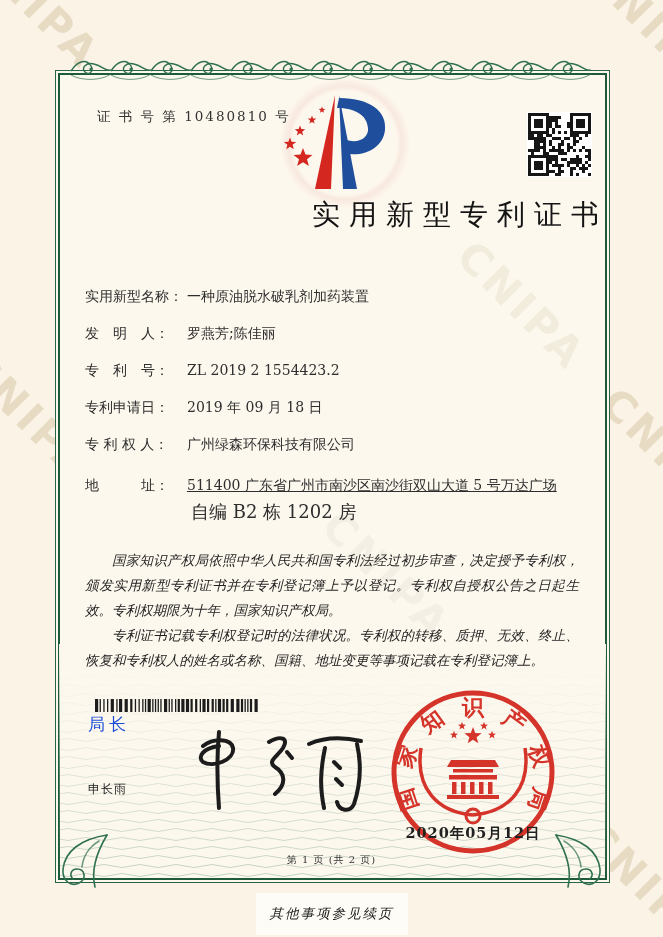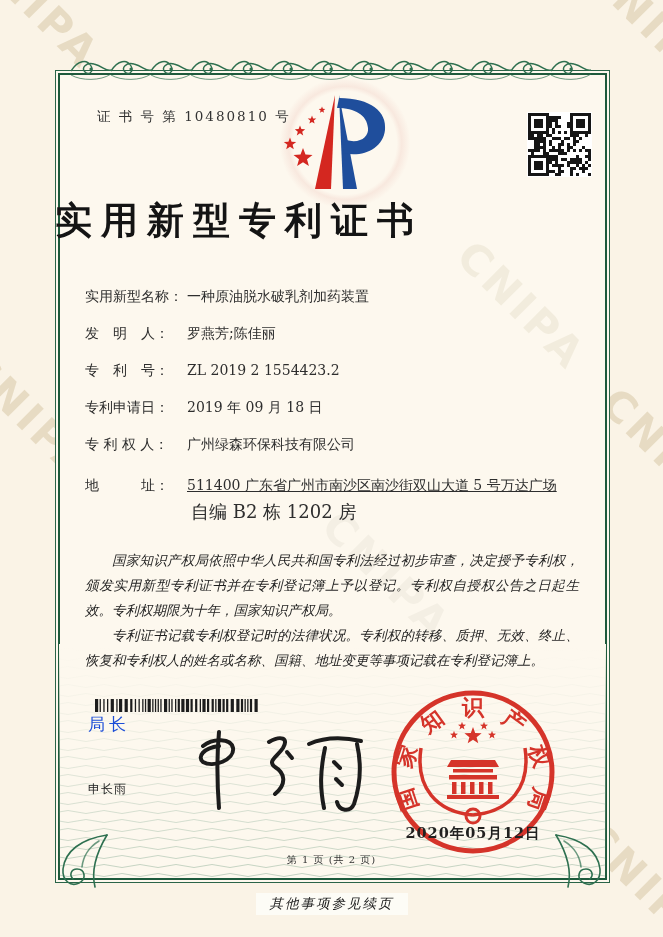--- a/index.html
+++ b/index.html
@@ -18,38 +18,38 @@
   .flourish.bl{left:-6px;}
   .flourish.br{right:-6px;transform:scaleX(-1);}
   .ghost-arc{position:absolute;left:215px;top:8px;width:150px;height:130px;border-radius:50%;
       background:radial-gradient(circle at 50% 50%, transparent 52%, rgba(214,120,110,0.12) 57%, transparent 66%);}
   .waves{position:absolute;left:3px;bottom:3px;z-index:0;}
   .wave-fade{position:absolute;left:3px;bottom:3px;width:547px;height:235px;z-index:1;
       background:linear-gradient(180deg,#fdf8ee 0%,rgba(253,248,238,0.25) 55%,rgba(253,248,238,0) 100%);}
   .cert-no{position:absolute;left:42px;top:38px;font-size:13.5px;letter-spacing:2px;color:#333;z-index:6;}
   .logo{position:absolute;left:218px;top:22px;z-index:6;}
   .qr{position:absolute;left:472px;top:42px;z-index:6;background:#fff;padding:1px;}
-  .title{position:absolute;left:0;top:126px;width:100%;text-align:left;font-size:37px;font-weight:bold;
+  .title{position:absolute;left:0;top:126px;width:100%;text-align:right;font-size:28px;font-weight:normal;
       letter-spacing:9px;color:#141414;z-index:6;}
   .field{position:absolute;left:30px;width:500px;font-size:14px;color:#2e2e2e;z-index:6;white-space:nowrap;}
   .flabel{display:inline-block;min-width:98px;}
   .fvalue{margin-left:4px;}
   .pair2{margin-left:38px;}
   .addr2{position:absolute;left:136px;width:420px;font-size:18px;color:#2e2e2e;z-index:6;}
   .paras{position:absolute;left:30px;top:478px;width:494px;font-size:13.5px;line-height:1.85;color:#1f1f1f;
       text-align:justify;font-style:italic;z-index:6;}
   .paras p{margin:0;text-indent:2em;}
   .barcode{position:absolute;left:40px;top:629px;z-index:6;}
   .sig-title{position:absolute;left:33px;top:643px;font-size:17px;letter-spacing:4px;color:#1d4ed8;z-index:6;}
   .sig-name{position:absolute;left:33px;top:711px;font-size:12px;letter-spacing:1px;color:#222;z-index:6;}
   .sig-hand{position:absolute;left:118px;top:652px;z-index:6;}
   .seal{position:absolute;left:332px;top:616px;z-index:7;opacity:0.94;}
   .page-no{position:absolute;left:0;top:783px;width:100%;text-align:center;font-size:10px;letter-spacing:1px;color:#333;z-index:6;}
   .cont-note{position:absolute;left:0;top:893px;width:100%;text-align:center;z-index:3;}
-  .cont-note span{display:inline-block;background:#fdfcf6;padding:2px 14px;font-size:13.5px;letter-spacing:2px;
+  .cont-note span{display:inline-block;background:#fdfcf6;padding:12px 14px;font-size:13.5px;letter-spacing:2px;
       color:#222;font-style:italic;}
 </style>
 </head>
 <body>
 
 <div class="page">
 
   <div class="wm" style="left:-45px;top:-20px;">CNIPA</div>
   <div class="wm" style="left:572px;top:0px;">CNIPA</div>
   <div class="wm" style="left:-52px;top:392px;">CNIPA</div>

